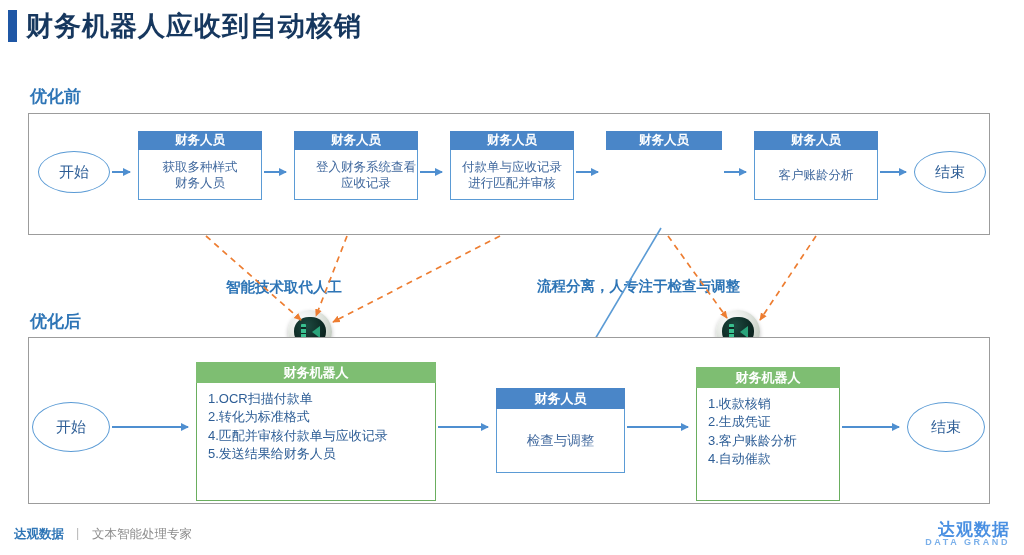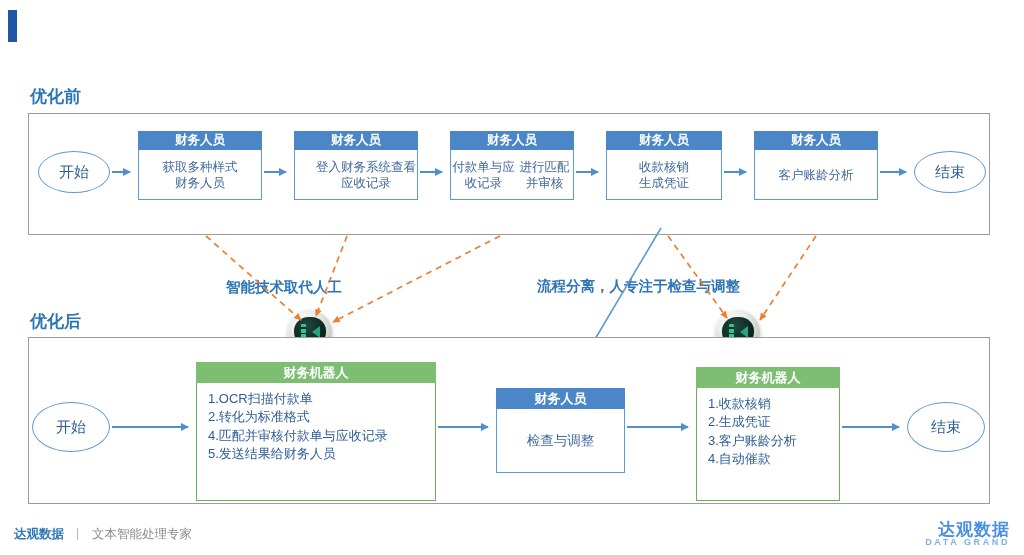--- a/index.html
+++ b/index.html
@@ -105,20 +105,21 @@
   .footer-tag{position:absolute;left:92px;top:526px;font-size:12.5px;color:#8c8c8c;}
   .logo-cn{position:absolute;right:14px;top:518px;font-size:17px;font-weight:bold;color:#4A90E2;letter-spacing:1px;}
   .logo-en{position:absolute;right:14px;top:537px;font-size:9px;font-weight:bold;color:#7BB0EA;letter-spacing:2.6px;}
 </style>
 </head>
 <body>
 
 <div class="stage">
 
   <div class="title-bar"></div>
+  <div class="page-title">财务机器人应收到自动核销</div>
 
   <div class="section-label" id="lbl-before">优化前</div>
   <div class="panel" id="panel-before"></div>
 
   <div class="terminator term-top" style="left:38px;top:151px;">开始</div>
 
   <div class="pbox blue" style="left:138px;top:131px;width:124px;">
     <div class="hd" style="height:19px;">财务人员</div>
     <div class="bd" style="height:50px;flex-direction:column;">
       <span>获取多种样式</span>
@@ -129,32 +130,28 @@
   <div class="pbox blue" style="left:294px;top:131px;width:124px;">
     <div class="hd" style="height:19px;">财务人员</div>
     <div class="bd" style="height:50px;flex-direction:column;padding-left:20px;">
       <span>登入财务系统查看</span>
       <span>应收记录</span>
     </div>
   </div>
 
   <div class="pbox blue" style="left:450px;top:131px;width:124px;">
     <div class="hd" style="height:19px;">财务人员</div>
-    <div class="bd" style="height:50px;flex-direction:row;">
+    <div class="bd" style="height:50px;flex-direction:column;">
       <span>付款单与应收记录</span>
       <span>进行匹配并审核</span>
     </div>
   </div>
 
   <div class="pbox blue" style="left:606px;top:131px;width:116px;">
     <div class="hd" style="height:19px;">财务人员</div>
-    <div class="bd" style="height:50px;flex-direction:column;">
-      <span>收款核销</span>
-      <span>生成凭证</span>
-    </div>
   </div>
 
   <div class="pbox blue" style="left:754px;top:131px;width:124px;">
     <div class="hd" style="height:19px;">财务人员</div>
     <div class="bd" style="height:50px;">客户账龄分析</div>
   </div>
 
   <div class="terminator term-top" style="left:914px;top:151px;">结束</div>
 
   <div class="arrow-h" style="left:112px;top:171px;width:18px;"></div>

